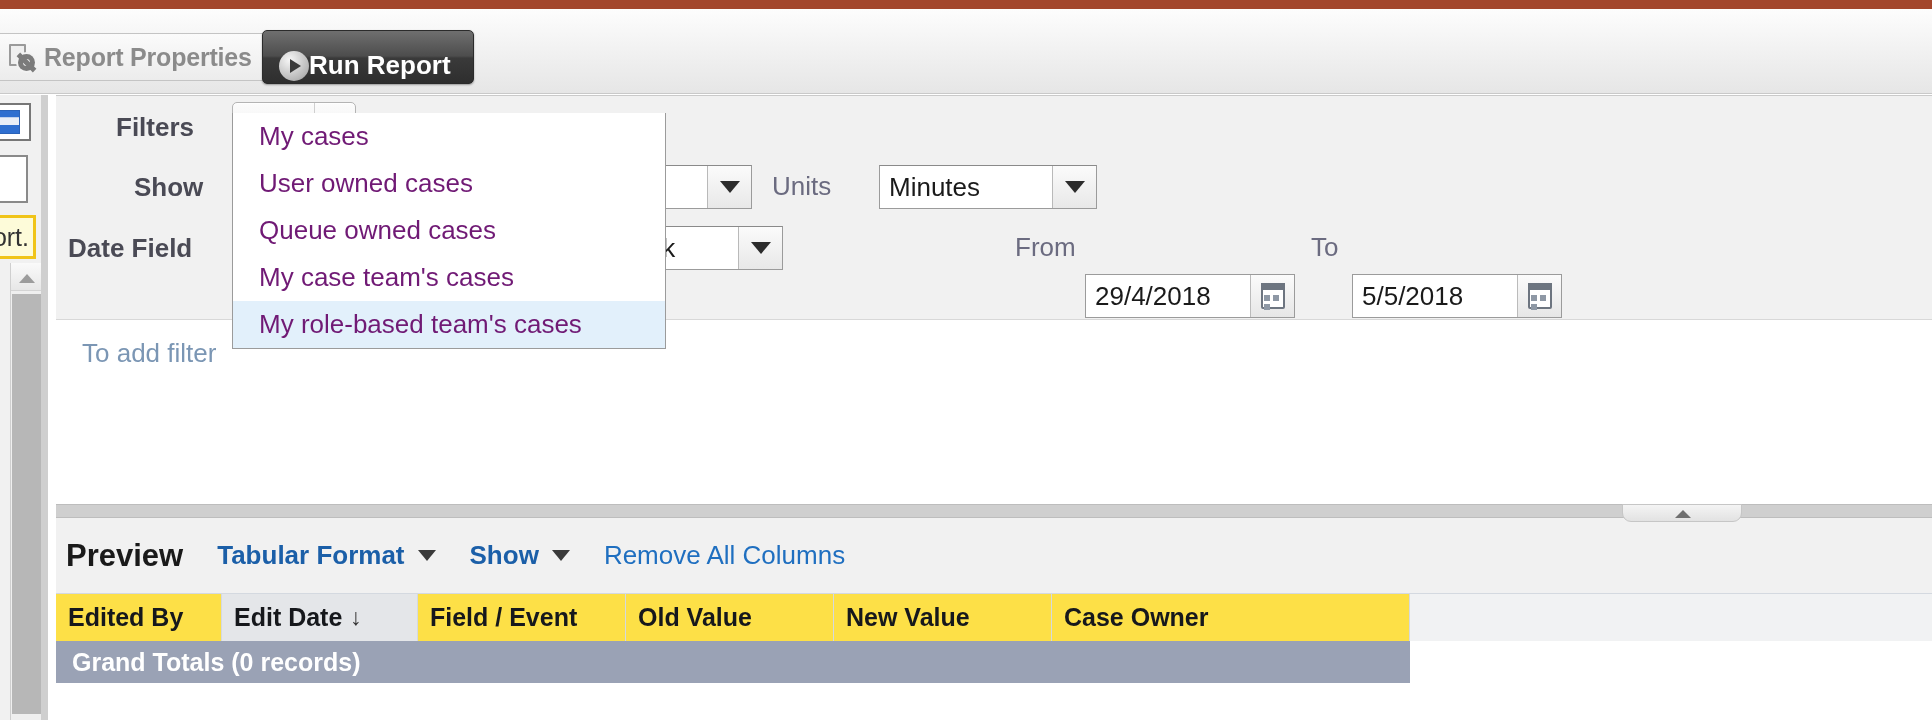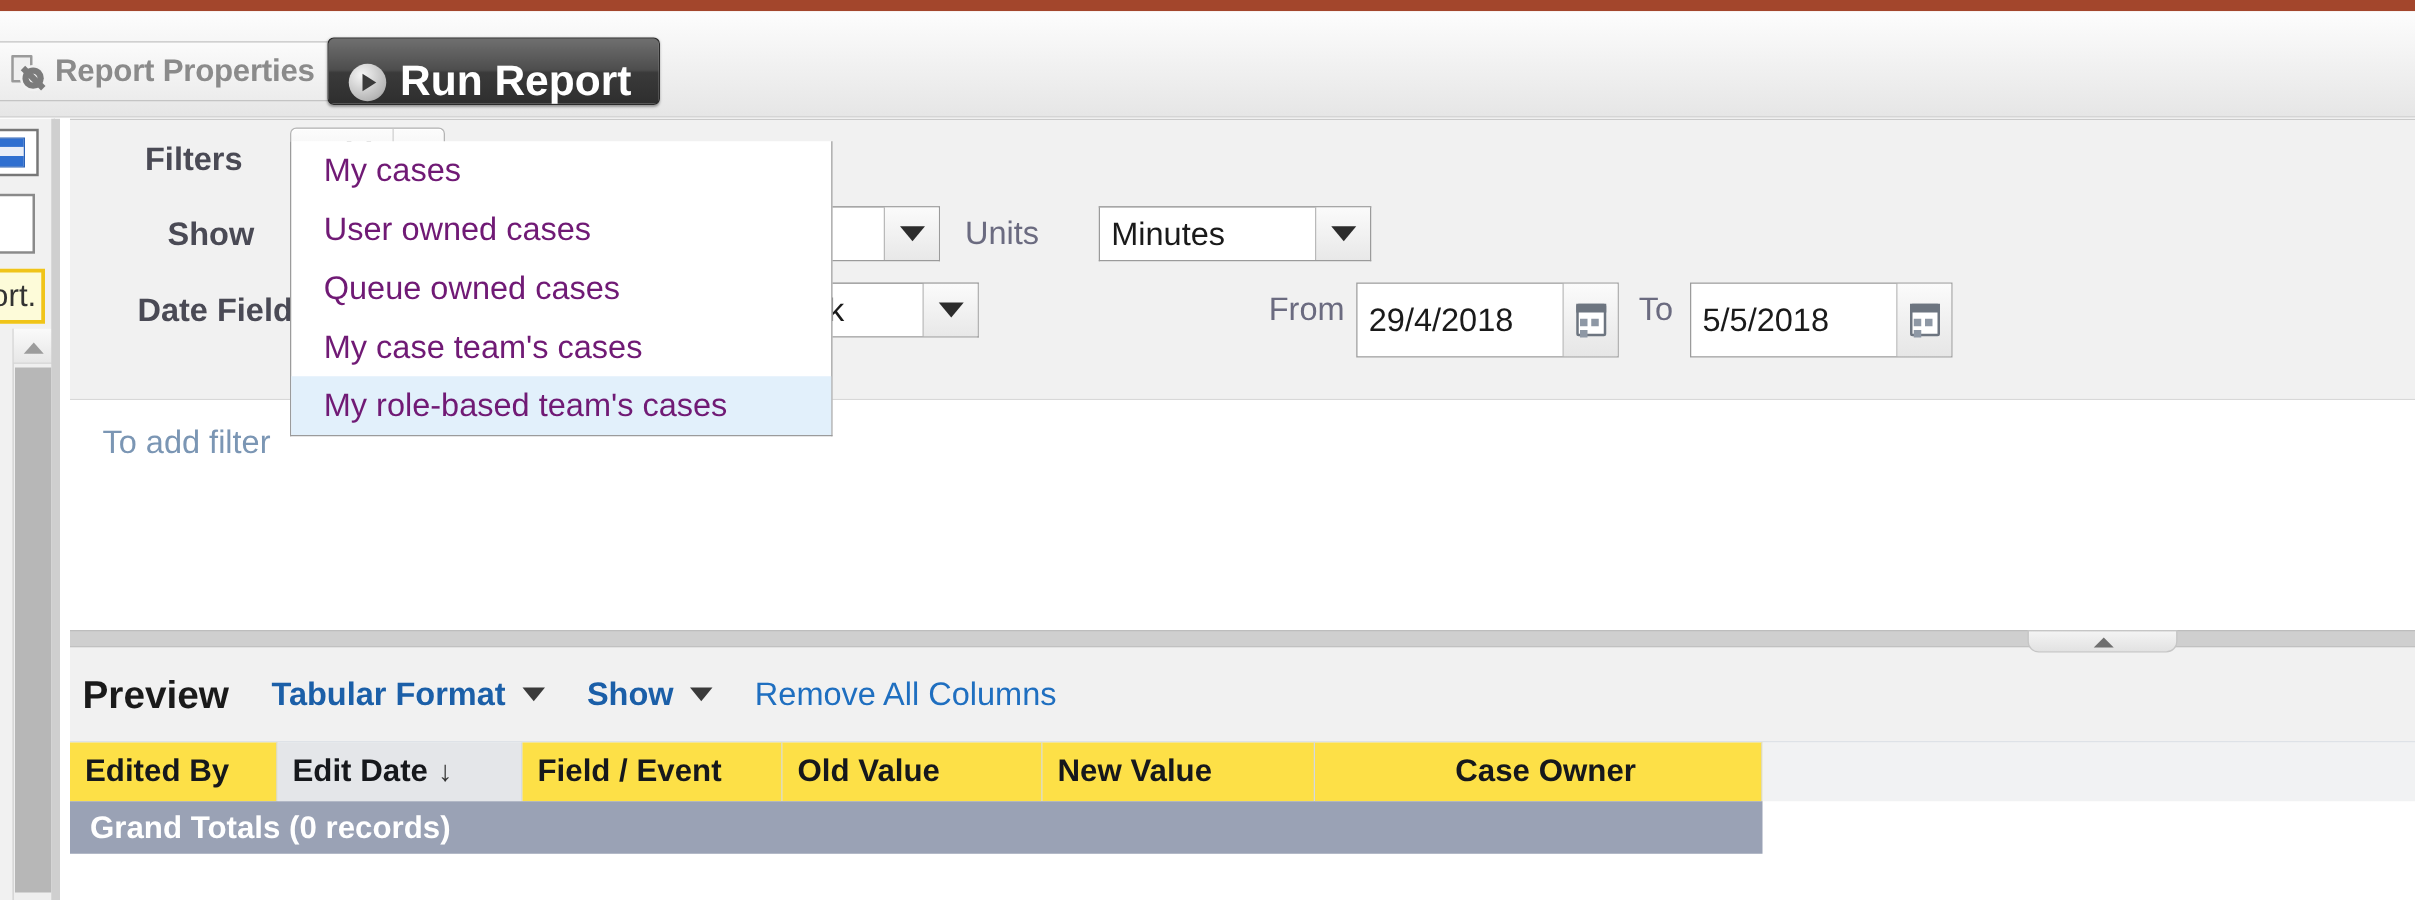--- a/index.html
+++ b/index.html
@@ -50,25 +50,25 @@
   }
   .ic-docgear .gear::after {
     content: ""; position: absolute; left: -3px; top: 6px;
     width: 23px; height: 5px; background: #7b7b7b;
     box-shadow: 0 0 0 0 transparent;
     transform: rotate(45deg);
   }
 
   .btn-run {
     position: absolute; left: 262px; top: 21px; height: 54px;
-    display: flex; align-items: center; gap: 11px;
+    display: flex; align-items: center; 
     padding: 17px 22px 0 16px;
     background: linear-gradient(to bottom, #6f6f6f 0%, #4d4d4d 48%, #3a3a3a 52%, #2e2e2e 100%);
     border: 1px solid #2b2b2b; border-radius: 5px;
-    color: #ffffff; font-size: 34px; font-weight: bold;
+    color: #ffffff; font-size: 26px; font-weight: bold;
     white-space: nowrap;
     box-shadow: 0 1px 2px rgba(0,0,0,.35);
   }
   .ic-play {
     position: relative; width: 30px; height: 30px; flex: none;
     border-radius: 50%;
     background: radial-gradient(circle at 35% 30%, #f6f6f6, #b8b8b8 70%, #8e8e8e 100%);
   }
   .ic-play::after {
     content: ""; position: absolute; left: 11px; top: 8px;
@@ -132,21 +132,21 @@
     background: #f1f1f1;
     border-top: 1px solid #cacaca;
   }
   .lbl {
     position: absolute;
     font-size: 26px; font-weight: bold; color: #4a4a55;
     white-space: nowrap;
   }
   .lbl-filters { left: 60px; top: 16px; }
   .lbl-show    { left: 78px; top: 76px; }
-  .lbl-date    { left: 12px; top: 137px; margin-left: 42px; }
+  .lbl-date    { left: 12px; top: 137px; }
 
   
   .add-btn {
     position: absolute; left: 176px; top: 6px; height: 42px; width: 124px;
     display: flex;
     background: linear-gradient(to bottom,#fcfcfc,#ededed);
     border: 1px solid #b4b4b4; border-radius: 5px;
     box-shadow: inset 0 1px 0 #fff;
   }
   .add-btn .txt {
@@ -187,22 +187,22 @@
   }
   .combo-show  { left: 232px; top: 69px; width: 434px; }
   .combo-units { left: 793px; top: 69px; width: 218px; }
   .combo-range { left: 457px; top: 130px; width: 240px; }
 
   .lbl-units { position: absolute; left: 716px; top: 75px; font-size: 26px; color: #6b6b80; }
   .lbl-from  { position: absolute; left: 959px; top: 136px; font-size: 26px; color: #6b6b80; }
   .lbl-to    { position: absolute; left: 1255px; top: 136px; font-size: 26px; color: #6b6b80; }
 
   .datefield {
-    position: absolute; display: flex; height: 60px;
-    background: #fff; border: 1px solid #9b9b9b;
+    position: absolute; display: flex; height: 44px;
+    background: #fff; border: 1px solid #9b9b9b; margin-top: 48px;
   }
   .datefield .val {
     flex: 1; display: flex; align-items: center;
     padding-left: 9px; font-size: 26px; color: #1a1a1a; white-space: nowrap;
   }
   .datefield .calbtn {
     width: 44px; flex: none;
     display: flex; align-items: center; justify-content: center;
     background: linear-gradient(to bottom,#fbfbfb,#e6e6e6);
     border-left: 1px solid #bbb;
@@ -449,21 +449,21 @@
         </div>
         <div class="th" style="width: 208px;">
           <span>Field / Event</span>
         </div>
         <div class="th" style="width: 208px;">
           <span>Old Value</span>
         </div>
         <div class="th" style="width: 218px;">
           <span>New Value</span>
         </div>
-        <div class="th" style="width: 358px; justify-content: center;">
+        <div class="th" style="width: 358px;">
           <span>Case Owner</span>
         </div>
         <div class="th th-filler"></div>
       </div>
     <div style="position:relative;">
       <div class="grand-row">
         <span>Grand Totals (0 records)</span>
       </div>
     </div>
   </div>

